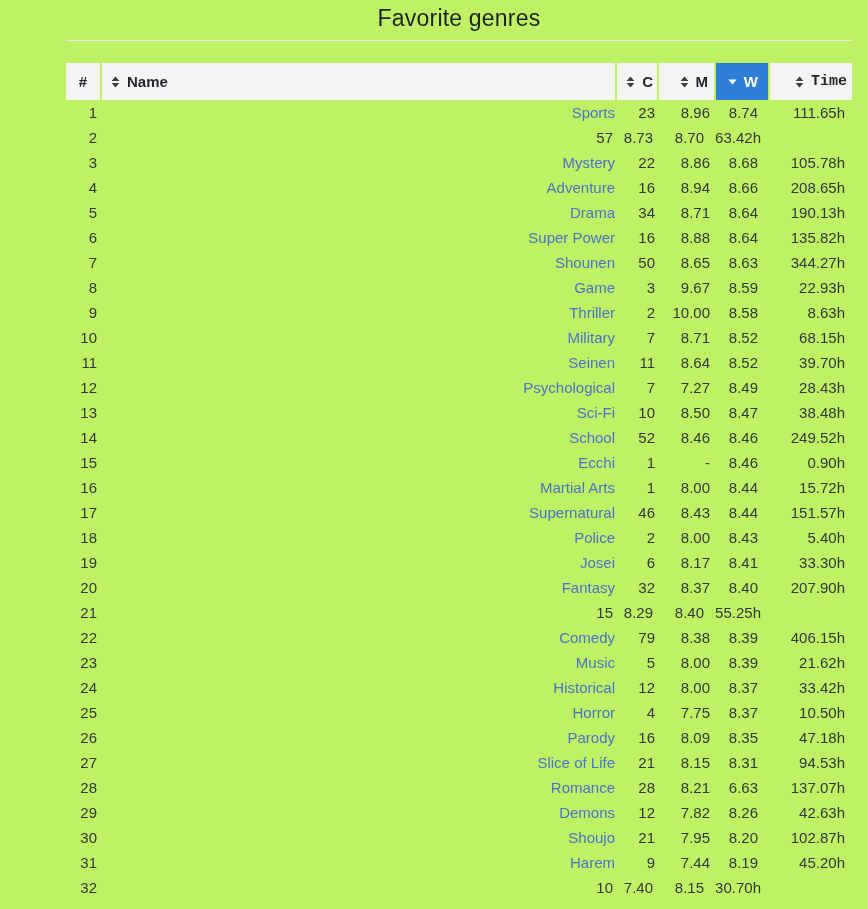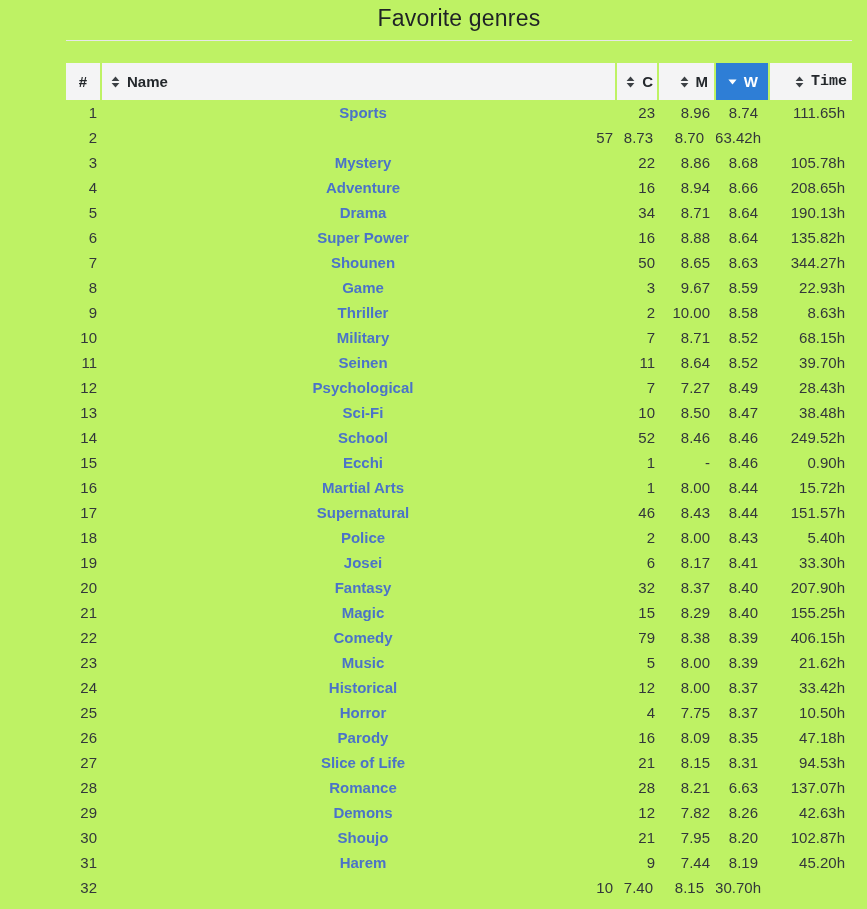--- a/index.html
+++ b/index.html
@@ -63,21 +63,21 @@
   
   .tbody { font-size: 15px; }
   .tr { height: 25px; }
   .td {
     display: flex;
     align-items: center;
     white-space: nowrap;
     overflow: hidden;
   }
   .td.rank { justify-content: flex-end; padding-right: 3px; color: #33373b; }
-  .td.name { justify-content: center; padding-left: 9px; font-weight: bold; }
+  .td.name { justify-content: flex-end; padding-left: 9px; }
   .td.name .genre-link { color: #4b73c8; text-decoration: none; cursor: pointer; }
   .td.num  { justify-content: flex-end; color: #33373b; }
   .td.c    { padding-right: 2px; }
   .td.m    { padding-right: 4px; }
   .td.w    { padding-right: 10px; }
   .td.time { padding-right: 7px; }
 </style>
 </head>
 <body>
 
@@ -330,23 +330,20 @@
           <div class="td name">
             <div class="genre-link">Fantasy</div>
           </div>
           <div class="td num c">32</div>
           <div class="td num m">8.37</div>
           <div class="td num w">8.40</div>
           <div class="td num time">207.90h</div>
         </div>
         <div class="tr">
           <div class="td rank">21</div>
-          <div class="td name">
-            <div class="genre-link">Magic</div>
-          </div>
           <div class="td num c">15</div>
           <div class="td num m">8.29</div>
           <div class="td num w">8.40</div>
           <div class="td num time">155.25h</div>
         </div>
         <div class="tr">
           <div class="td rank">22</div>
           <div class="td name">
             <div class="genre-link">Comedy</div>
           </div>

